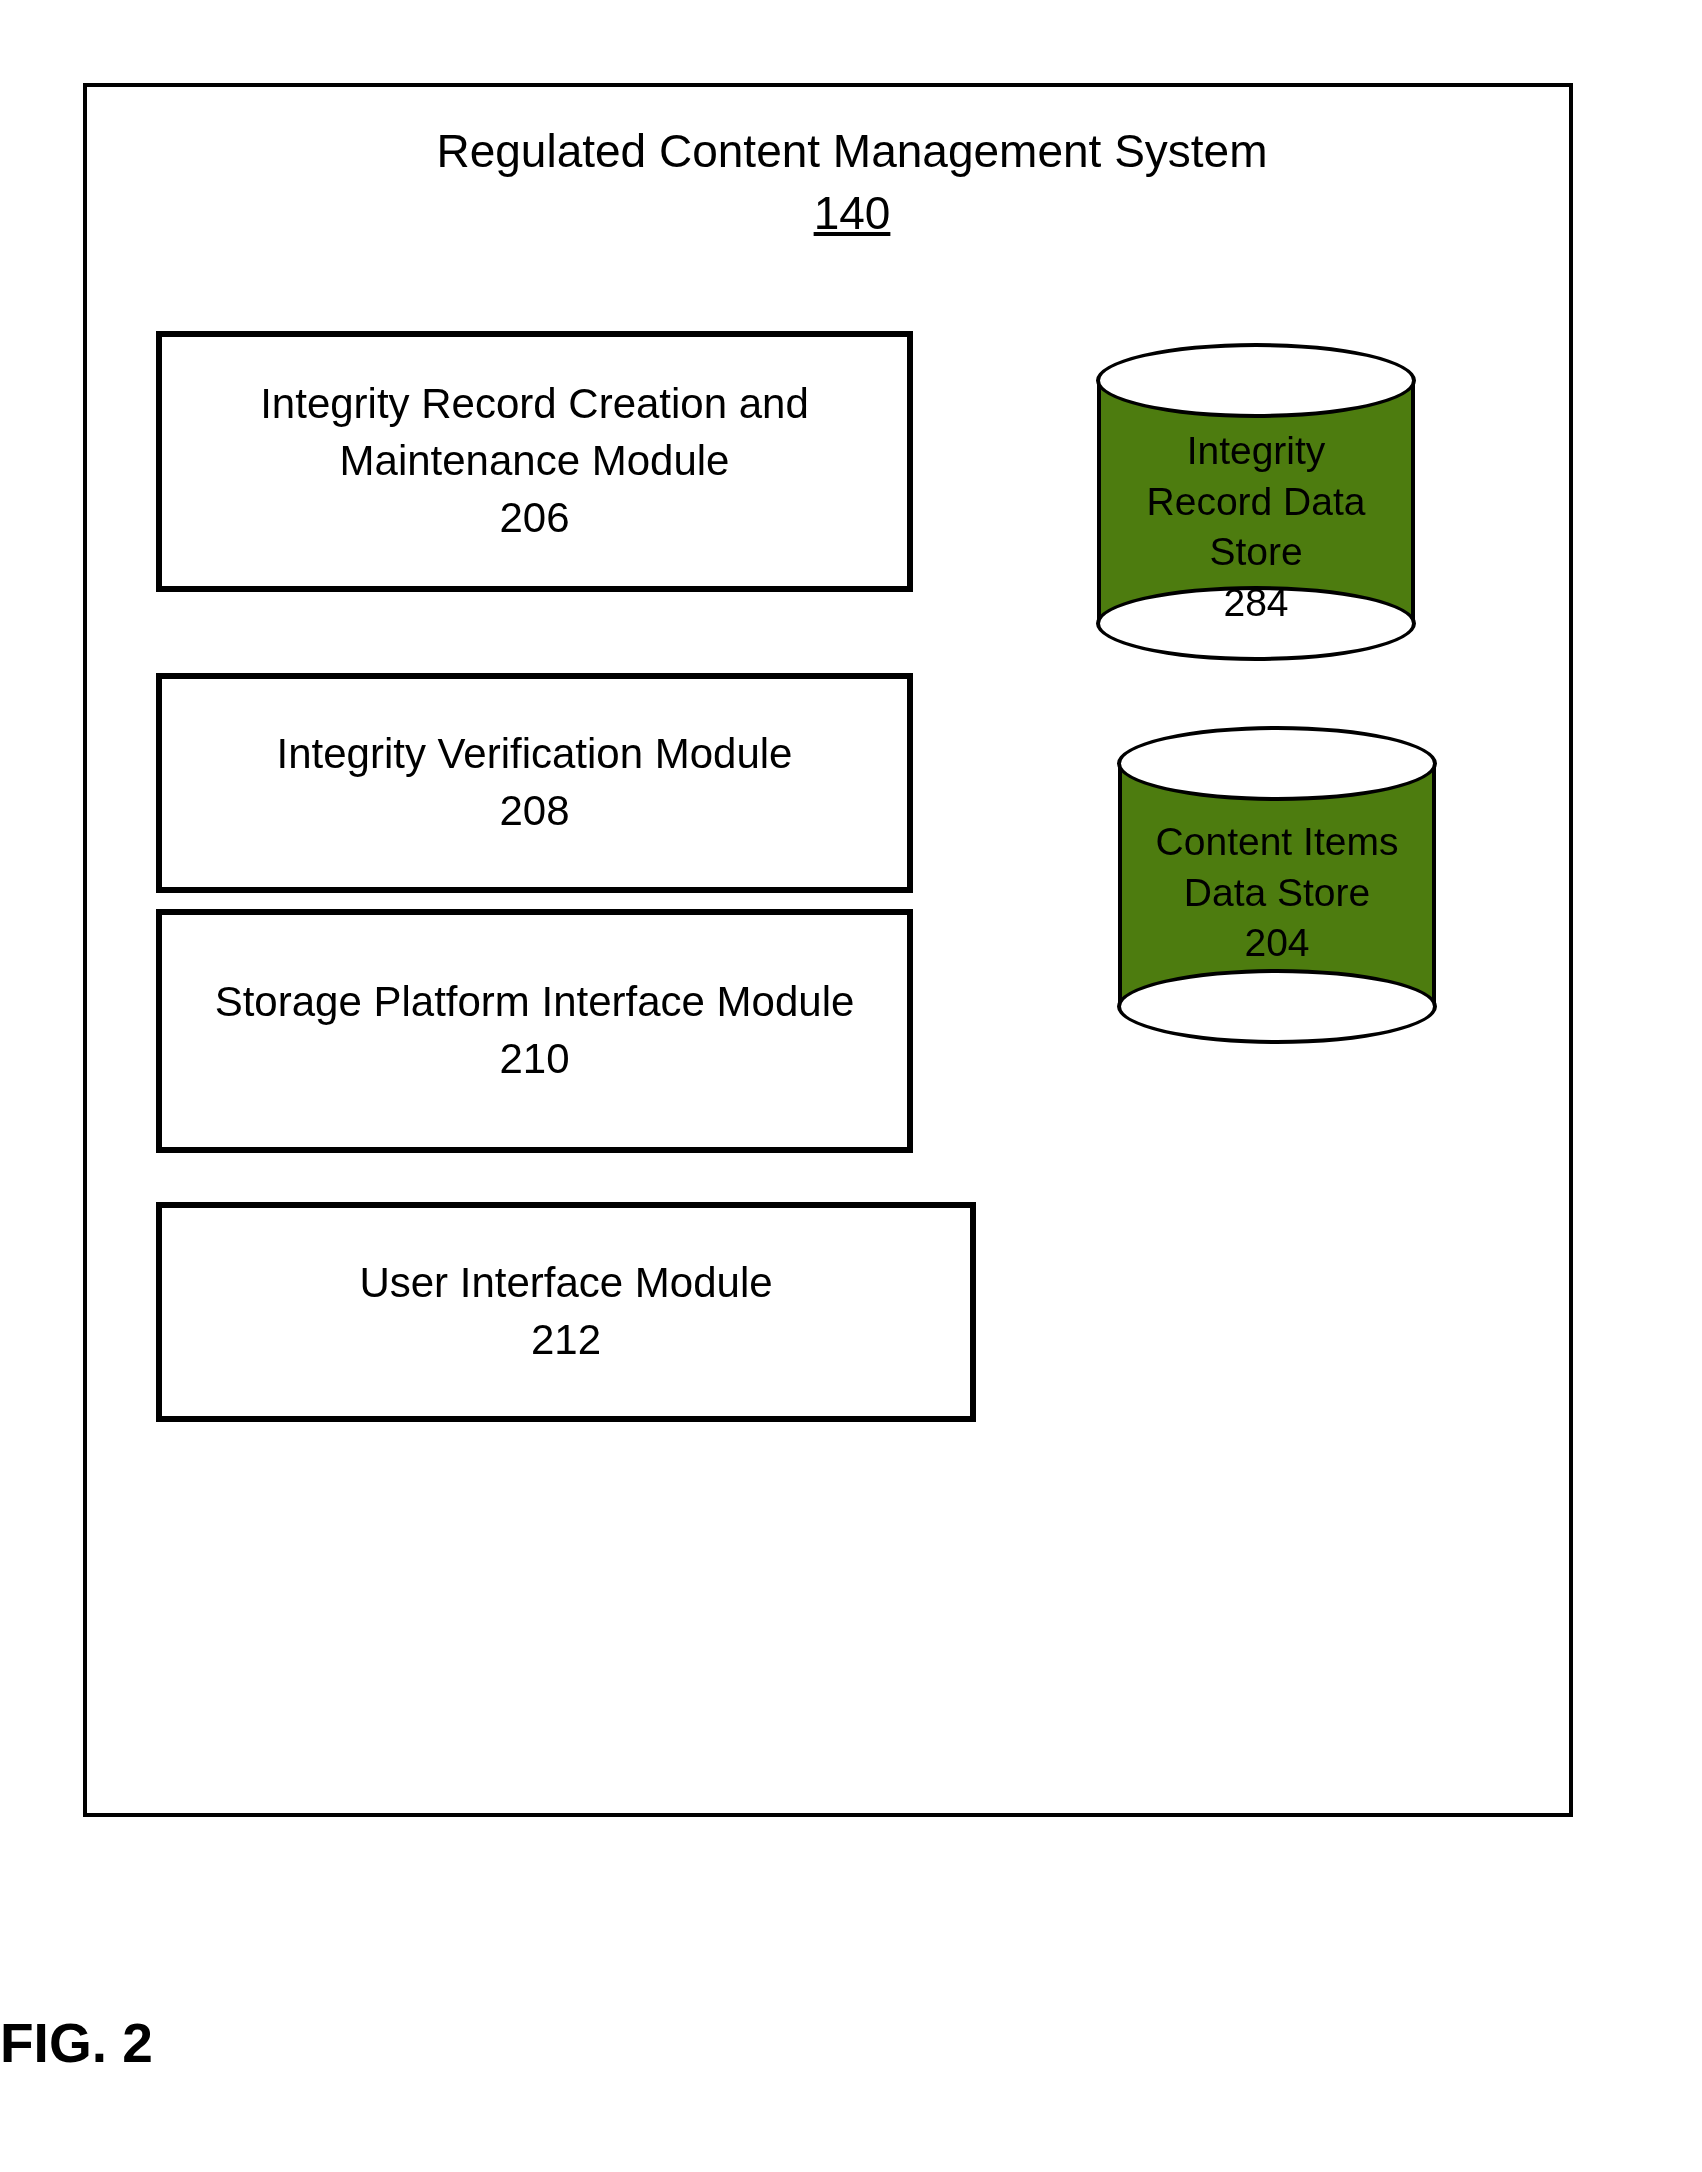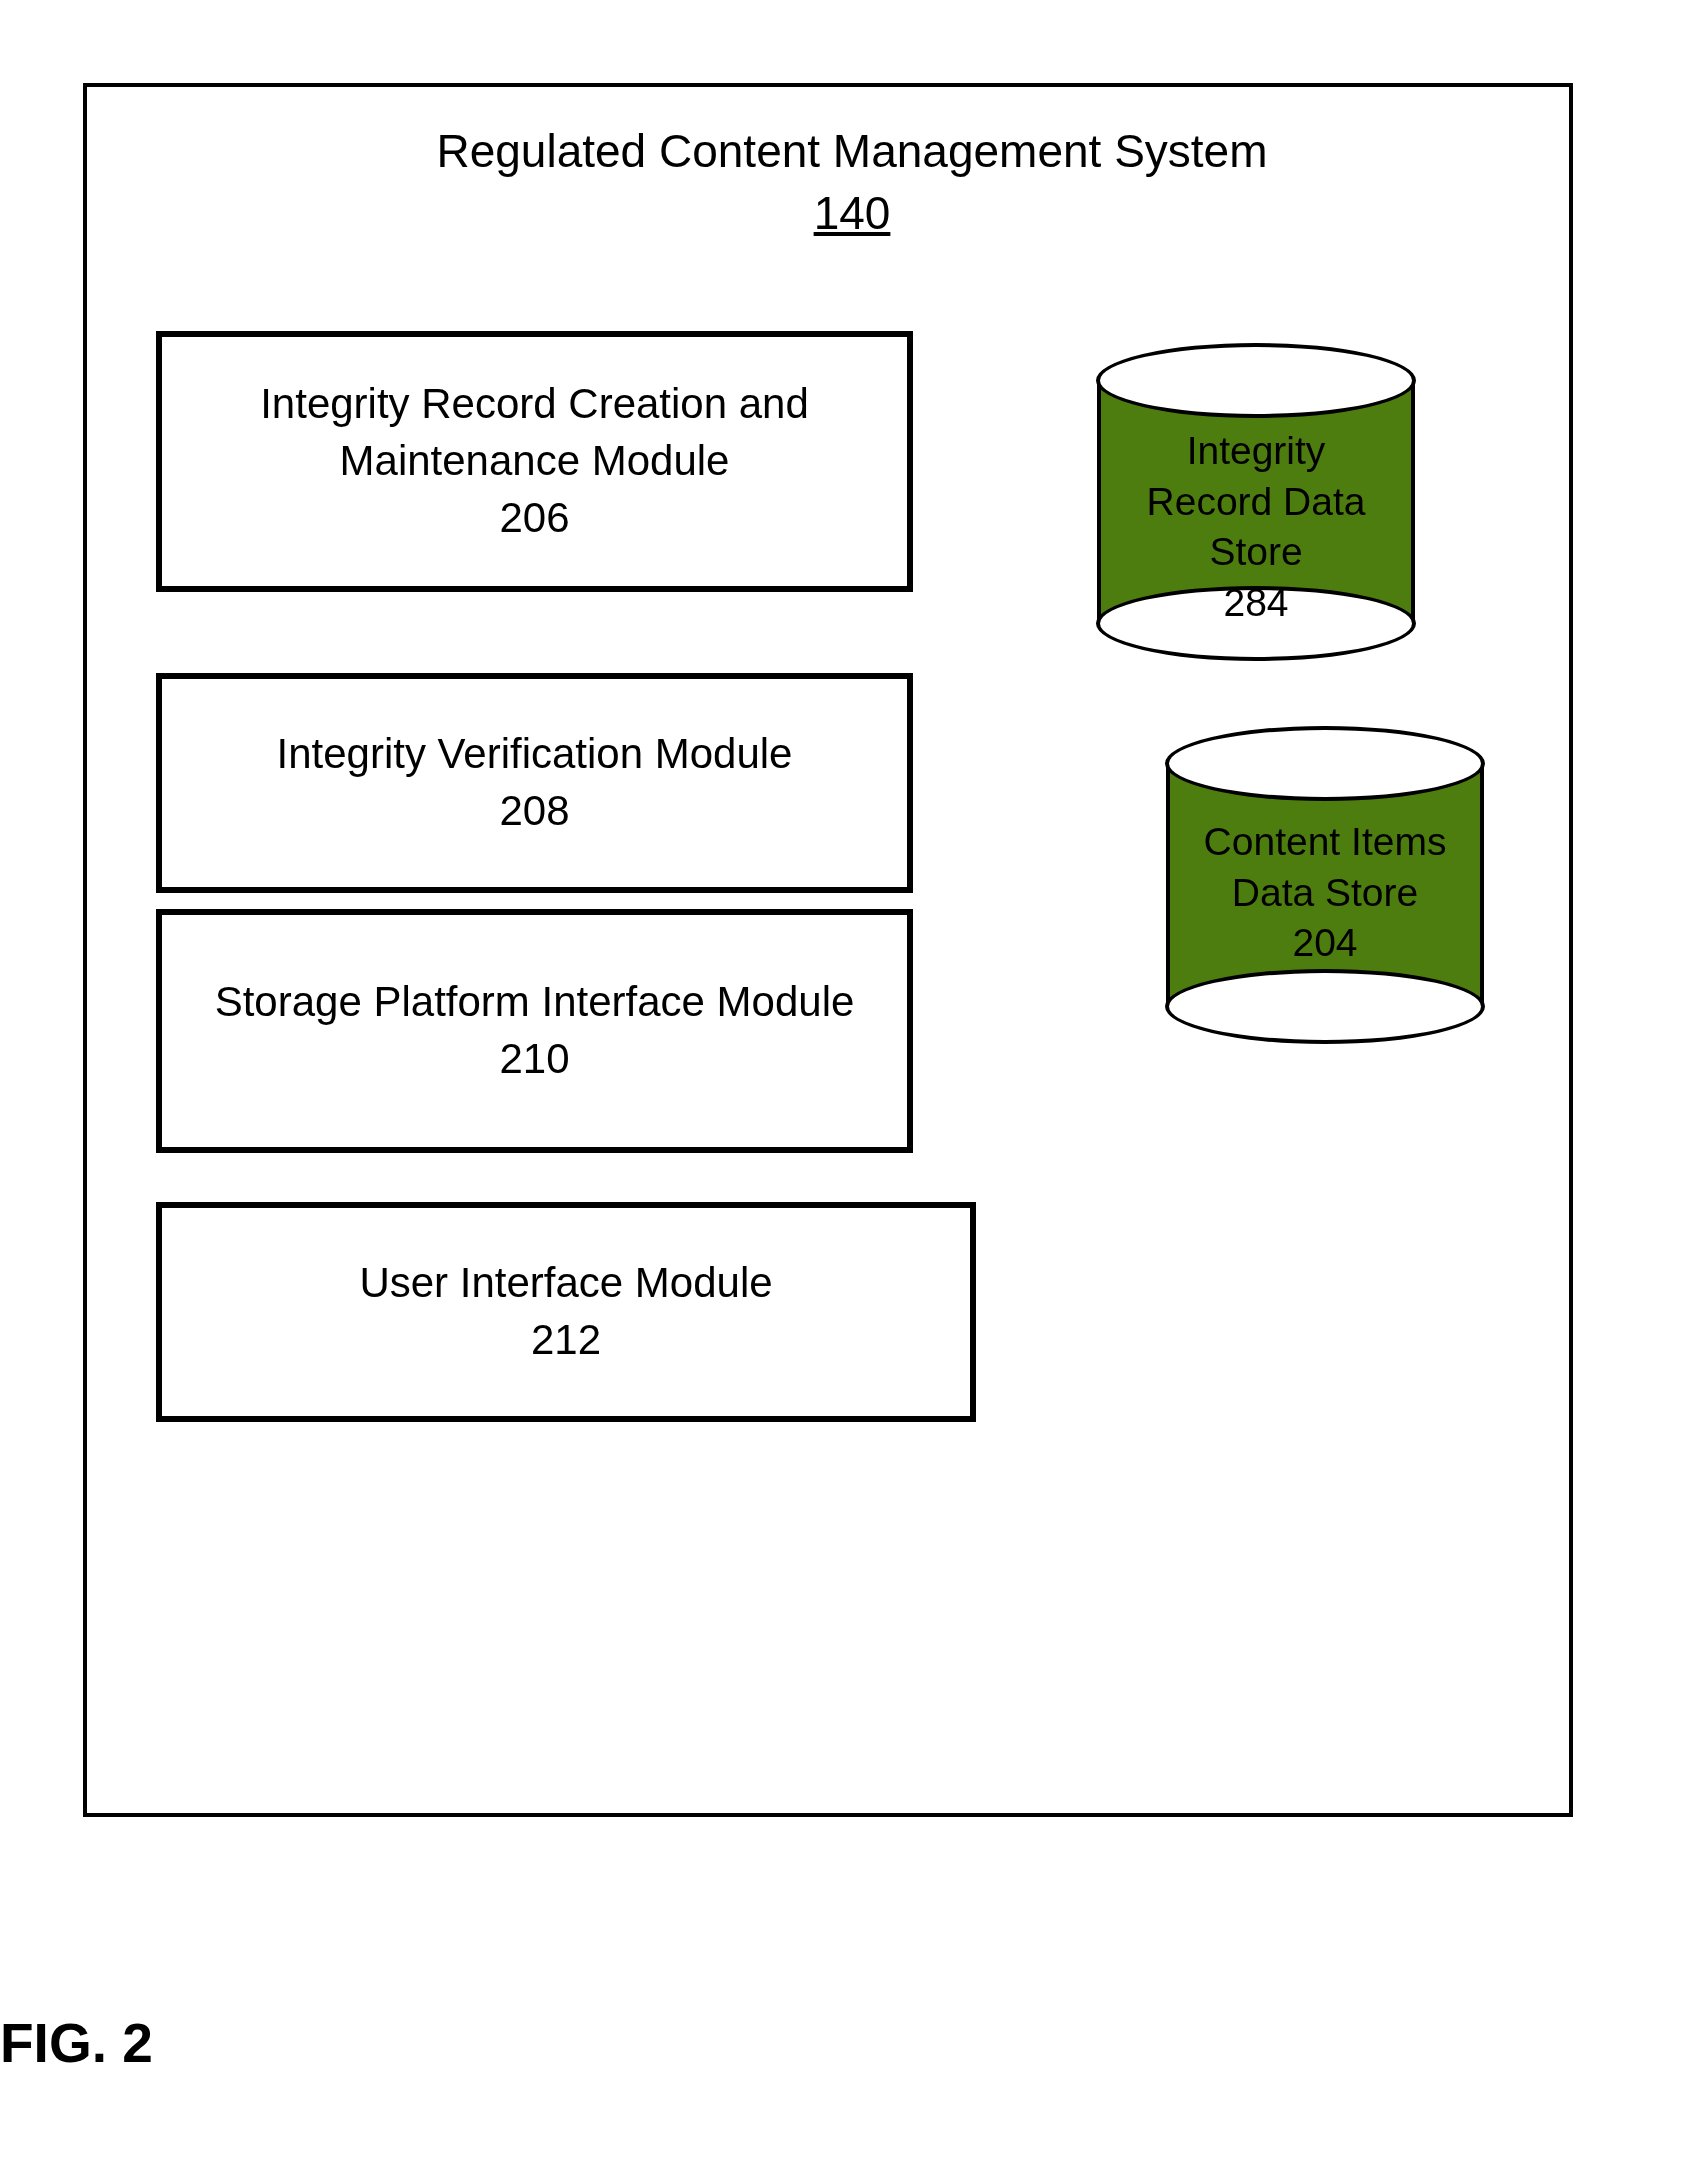--- a/index.html
+++ b/index.html
@@ -107,21 +107,21 @@
     width: 100%;
     text-align: center;
     font-size: 39px;
     line-height: 1.3;
     z-index: 4;
   }
   
   .c1 { left: 1010px; top: 293px; }
   .c1 .cyl-body { height: 244px; }
   .c1 .cyl-label { top: 46px; }
-  .c2 { left: 1058px; top: 676px; padding-left: 21px; }
+  .c2 { left: 1010px; top: 676px; padding-left: 21px; }
   .c2 .cyl-body { height: 244px; }
   .c2 .cyl-label { top: 54px; }
 
   .figure-caption {
     position: absolute;
     left: 0;
     width: 100%;
     top: 2011px;
     text-align: left;
     font-size: 55px;

